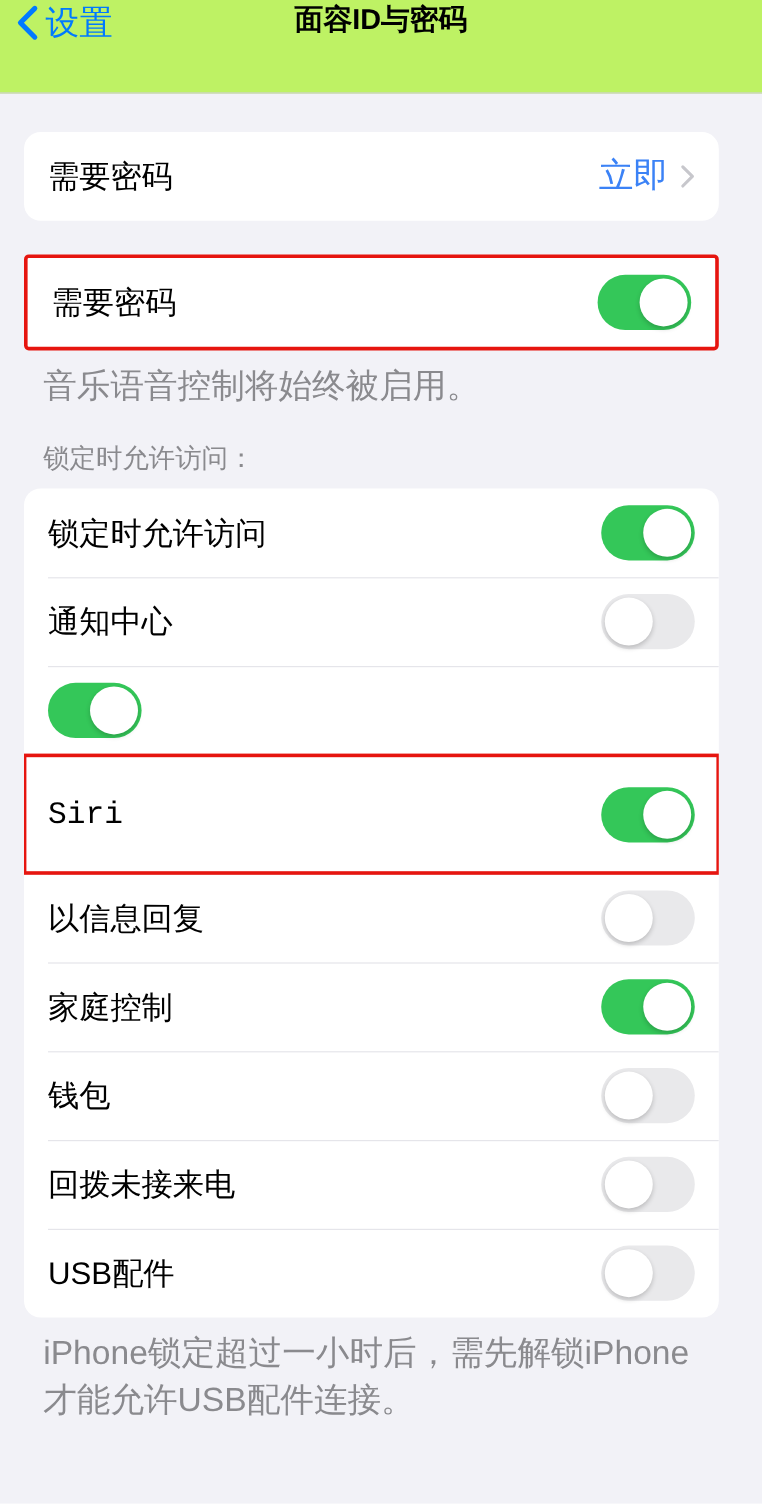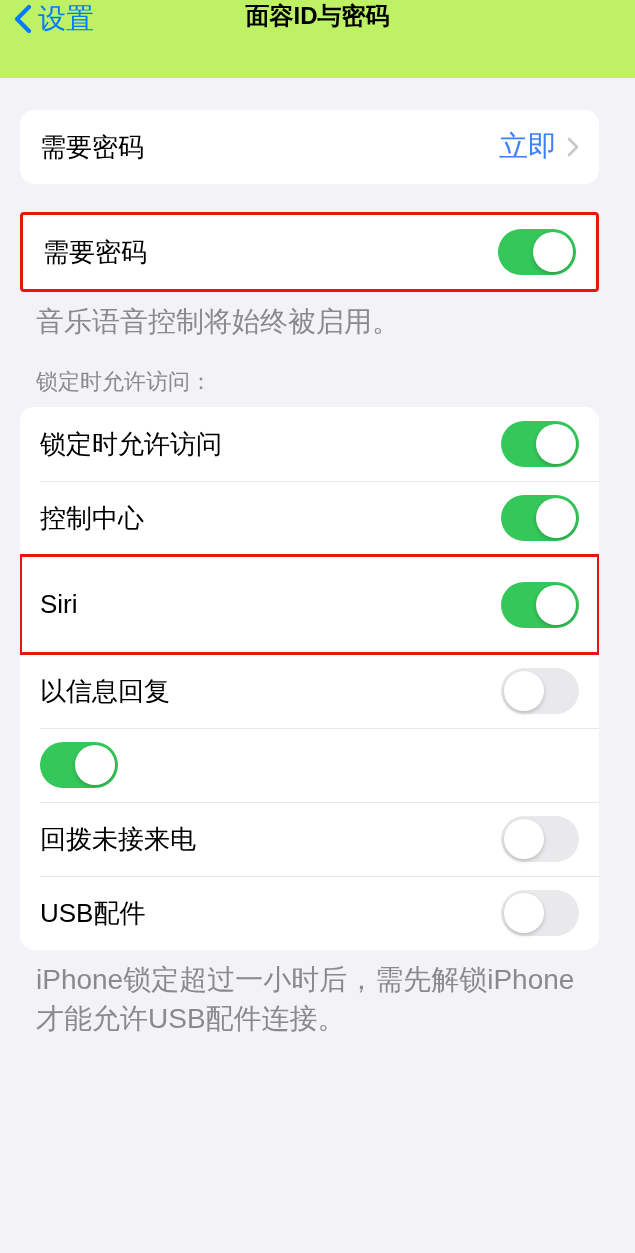--- a/index.html
+++ b/index.html
@@ -68,20 +68,21 @@
       content: "";
       position: absolute;
       top: 0;
       left: 20px;
       right: 0;
       height: 1px;
       background: #e5e5ea;
     }
     .row-siri {
       height: 99px;
+      font-family: Liberation Mono, monospace;
     }
     .row-siri::before {
       display: none !important;
     }
     .row.highlighted {
       outline: 3px solid #e6150f;
       outline-offset: -2px;
       z-index: 2;
     }
     .row-label {
@@ -185,39 +186,51 @@
 
   <div class="header-text">锁定时允许访问：</div>
   <div class="group tight" id="locked-access-group">
       <div class="row">
         <span class="row-label">锁定时允许访问</span>
         <div class="switch on">
           <div class="switch-knob"></div>
         </div>
       </div>
       <div class="row">
-        <span class="row-label">控制中心</span>
+        <span class="row-label">通知中心</span>
+        <div class="switch off">
+          <div class="switch-knob"></div>
+        </div>
+      </div>
+      <div class="row">
         <div class="switch on">
           <div class="switch-knob"></div>
         </div>
       </div>
       <div class="row highlighted row-siri">
         <span class="row-label">Siri</span>
         <div class="switch on">
           <div class="switch-knob"></div>
         </div>
       </div>
       <div class="row">
         <span class="row-label">以信息回复</span>
         <div class="switch off">
           <div class="switch-knob"></div>
         </div>
       </div>
       <div class="row">
-        <div class="switch on">
+        <span class="row-label">家庭控制</span>
+        <div class="switch on">
+          <div class="switch-knob"></div>
+        </div>
+      </div>
+      <div class="row">
+        <span class="row-label">钱包</span>
+        <div class="switch off">
           <div class="switch-knob"></div>
         </div>
       </div>
       <div class="row">
         <span class="row-label">回拨未接来电</span>
         <div class="switch off">
           <div class="switch-knob"></div>
         </div>
       </div>
       <div class="row">

